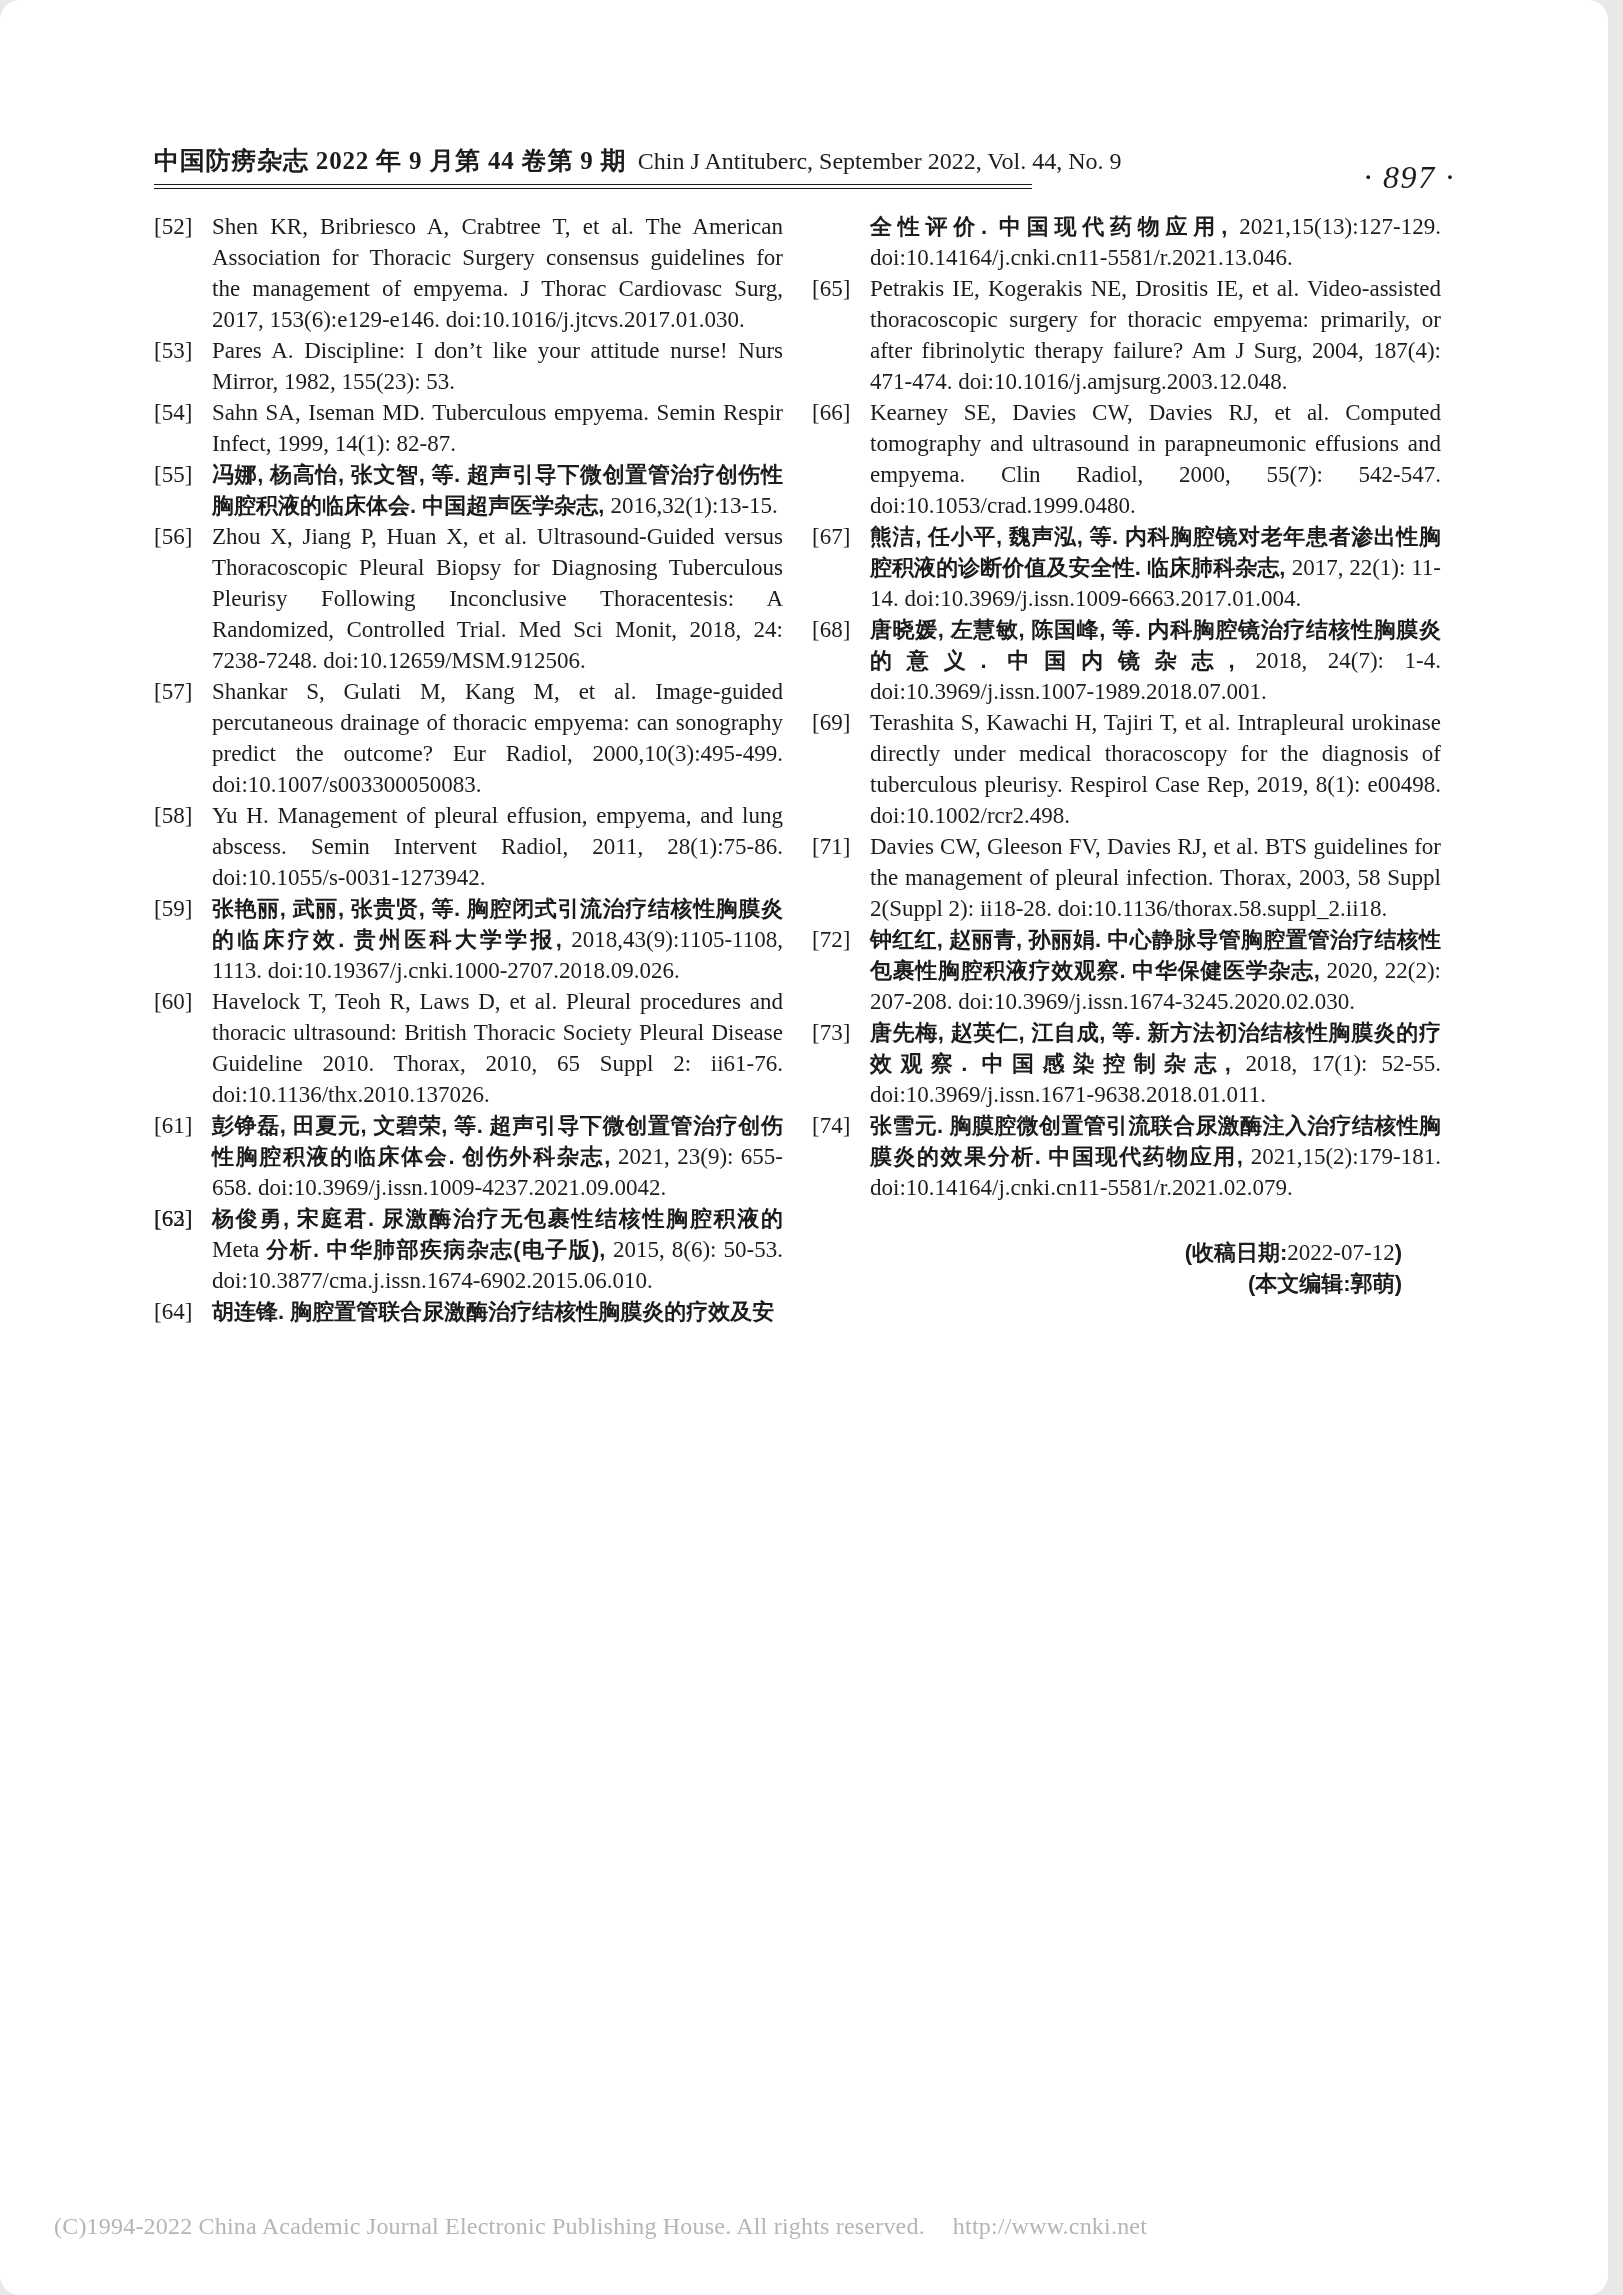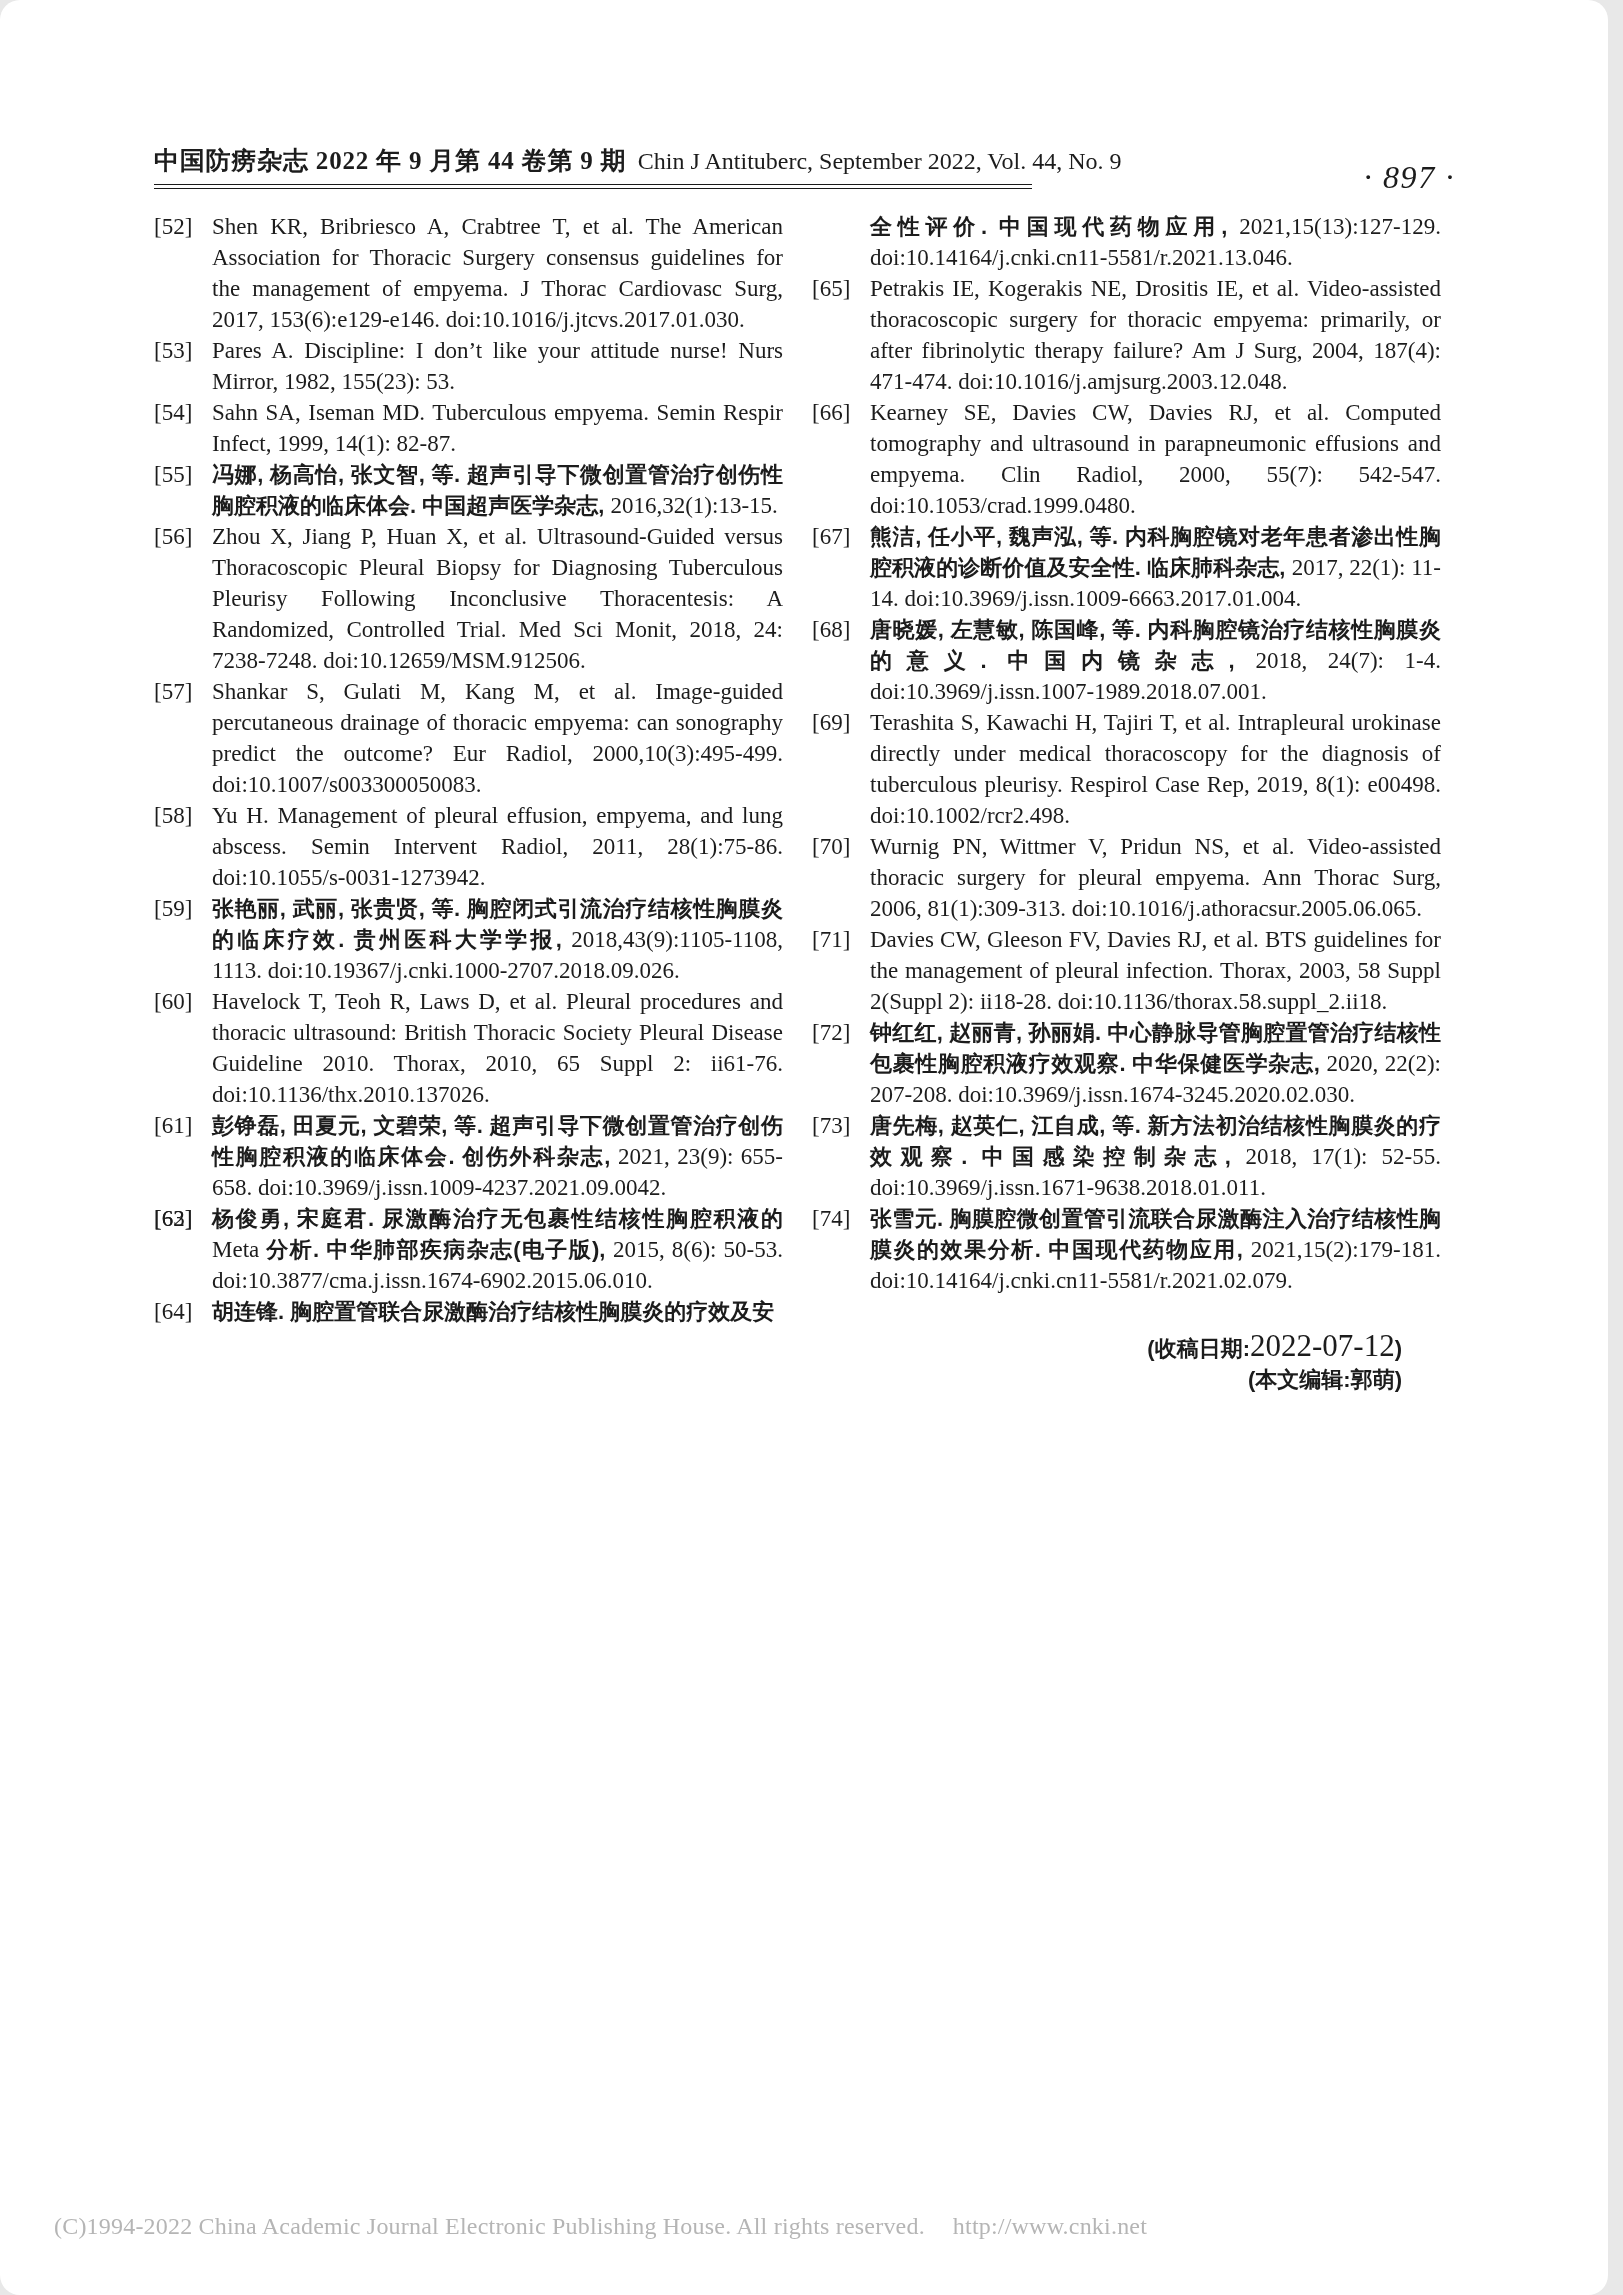--- a/index.html
+++ b/index.html
@@ -38,21 +38,21 @@
   .lat{font-family:"Liberation Serif","DejaVu Serif",serif;}
   .cjk{font-family:"Liberation Sans","DejaVu Sans",sans-serif;font-weight:700;font-size:22px;}
   
   .note{
     text-align:right;
     padding-right:39px;
     font-size:22px;
     line-height:31px;
   }
   .note-received{margin-top:34px;}
-  .note .num{font-family:"Liberation Serif","DejaVu Serif",serif;font-weight:400;font-size:31px;}
+  .note .num{font-family:"Liberation Serif","DejaVu Serif",serif;font-weight:400;font-size:23px;}
   
   .footer{
     position:absolute;left:54px;top:2213px;
     font-size:24px;color:#b5b5b5;letter-spacing:0.2px;
     white-space:nowrap;
   }
   .footer .url{margin-left:28px;}
 </style>
 </head>
 <body>
@@ -83,21 +83,20 @@
         <div class="ref"><span class="ref-id">[63]</span><span class="cjk">杨俊勇, 宋庭君. 尿激酶治疗无包裹性结核性胸腔积液的 </span><span class="lat">Meta </span><span class="cjk">分析. 中华肺部疾病杂志(电子版), </span><span class="lat">2015, 8(6): 50-53. doi:10.3877/cma.j.issn.1674-6902.2015.06.010.</span></div>
         <div class="ref"><span class="ref-id">[64]</span><span class="cjk">胡连锋. 胸腔置管联合尿激酶治疗结核性胸膜炎的疗效及安</span></div>
       </div>
     <div class="col" id="col-right">
         <div class="ref"><span class="cjk">全性评价. 中国现代药物应用, </span><span class="lat">2021,15(13):127-129. doi:10.14164/j.cnki.cn11-5581/r.2021.13.046.</span></div>
         <div class="ref"><span class="ref-id">[65]</span><span class="lat">Petrakis IE, Kogerakis NE, Drositis IE, et al. Video-assisted thoracoscopic surgery for thoracic empyema: primarily, or after fibrinolytic therapy failure? Am J Surg, 2004, 187(4): 471-474. doi:10.1016/j.amjsurg.2003.12.048.</span></div>
         <div class="ref"><span class="ref-id">[66]</span><span class="lat">Kearney SE, Davies CW, Davies RJ, et al. Computed tomography and ultrasound in parapneumonic effusions and empyema. Clin Radiol, 2000, 55(7): 542-547. doi:10.1053/crad.1999.0480.</span></div>
         <div class="ref"><span class="ref-id">[67]</span><span class="cjk">熊洁, 任小平, 魏声泓, 等. 内科胸腔镜对老年患者渗出性胸腔积液的诊断价值及安全性. 临床肺科杂志, </span><span class="lat">2017, 22(1): 11-14. doi:10.3969/j.issn.1009-6663.2017.01.004.</span></div>
         <div class="ref"><span class="ref-id">[68]</span><span class="cjk">唐晓媛, 左慧敏, 陈国峰, 等. 内科胸腔镜治疗结核性胸膜炎的意义. 中国内镜杂志, </span><span class="lat">2018, 24(7): 1-4. doi:10.3969/j.issn.1007-1989.2018.07.001.</span></div>
         <div class="ref"><span class="ref-id">[69]</span><span class="lat">Terashita S, Kawachi H, Tajiri T, et al. Intrapleural urokinase directly under medical thoracoscopy for the diagnosis of tuberculous pleurisy. Respirol Case Rep, 2019, 8(1): e00498. doi:10.1002/rcr2.498.</span></div>
-        <div class="ref"><span class="ref-id">[70]</span><span class="lat">Wurnig PN, Wittmer V, Pridun NS, et al. Video-assisted thoracic surgery for pleural empyema. Ann Thorac Surg, 2006, 81(1):309-313. doi:10.1016/j.athoracsur.2005.06.065.</span></div>
         <div class="ref"><span class="ref-id">[71]</span><span class="lat">Davies CW, Gleeson FV, Davies RJ, et al. BTS guidelines for the management of pleural infection. Thorax, 2003, 58 Suppl 2(Suppl 2): ii18-28. doi:10.1136/thorax.58.suppl_2.ii18.</span></div>
         <div class="ref"><span class="ref-id">[72]</span><span class="cjk">钟红红, 赵丽青, 孙丽娟. 中心静脉导管胸腔置管治疗结核性包裹性胸腔积液疗效观察. 中华保健医学杂志, </span><span class="lat">2020, 22(2): 207-208. doi:10.3969/j.issn.1674-3245.2020.02.030.</span></div>
         <div class="ref"><span class="ref-id">[73]</span><span class="cjk">唐先梅, 赵英仁, 江自成, 等. 新方法初治结核性胸膜炎的疗效观察. 中国感染控制杂志, </span><span class="lat">2018, 17(1): 52-55. doi:10.3969/j.issn.1671-9638.2018.01.011.</span></div>
         <div class="ref"><span class="ref-id">[74]</span><span class="cjk">张雪元. 胸膜腔微创置管引流联合尿激酶注入治疗结核性胸膜炎的效果分析. 中国现代药物应用, </span><span class="lat">2021,15(2):179-181. doi:10.14164/j.cnki.cn11-5581/r.2021.02.079.</span></div>
         <div class="note note-received cjk"><span>(收稿日期:</span><span class="num">2022-07-12</span><span>)</span></div>
         <div class="note cjk">(本文编辑:郭萌)</div>
       </div>
   </div>
 
   <div class="footer">

